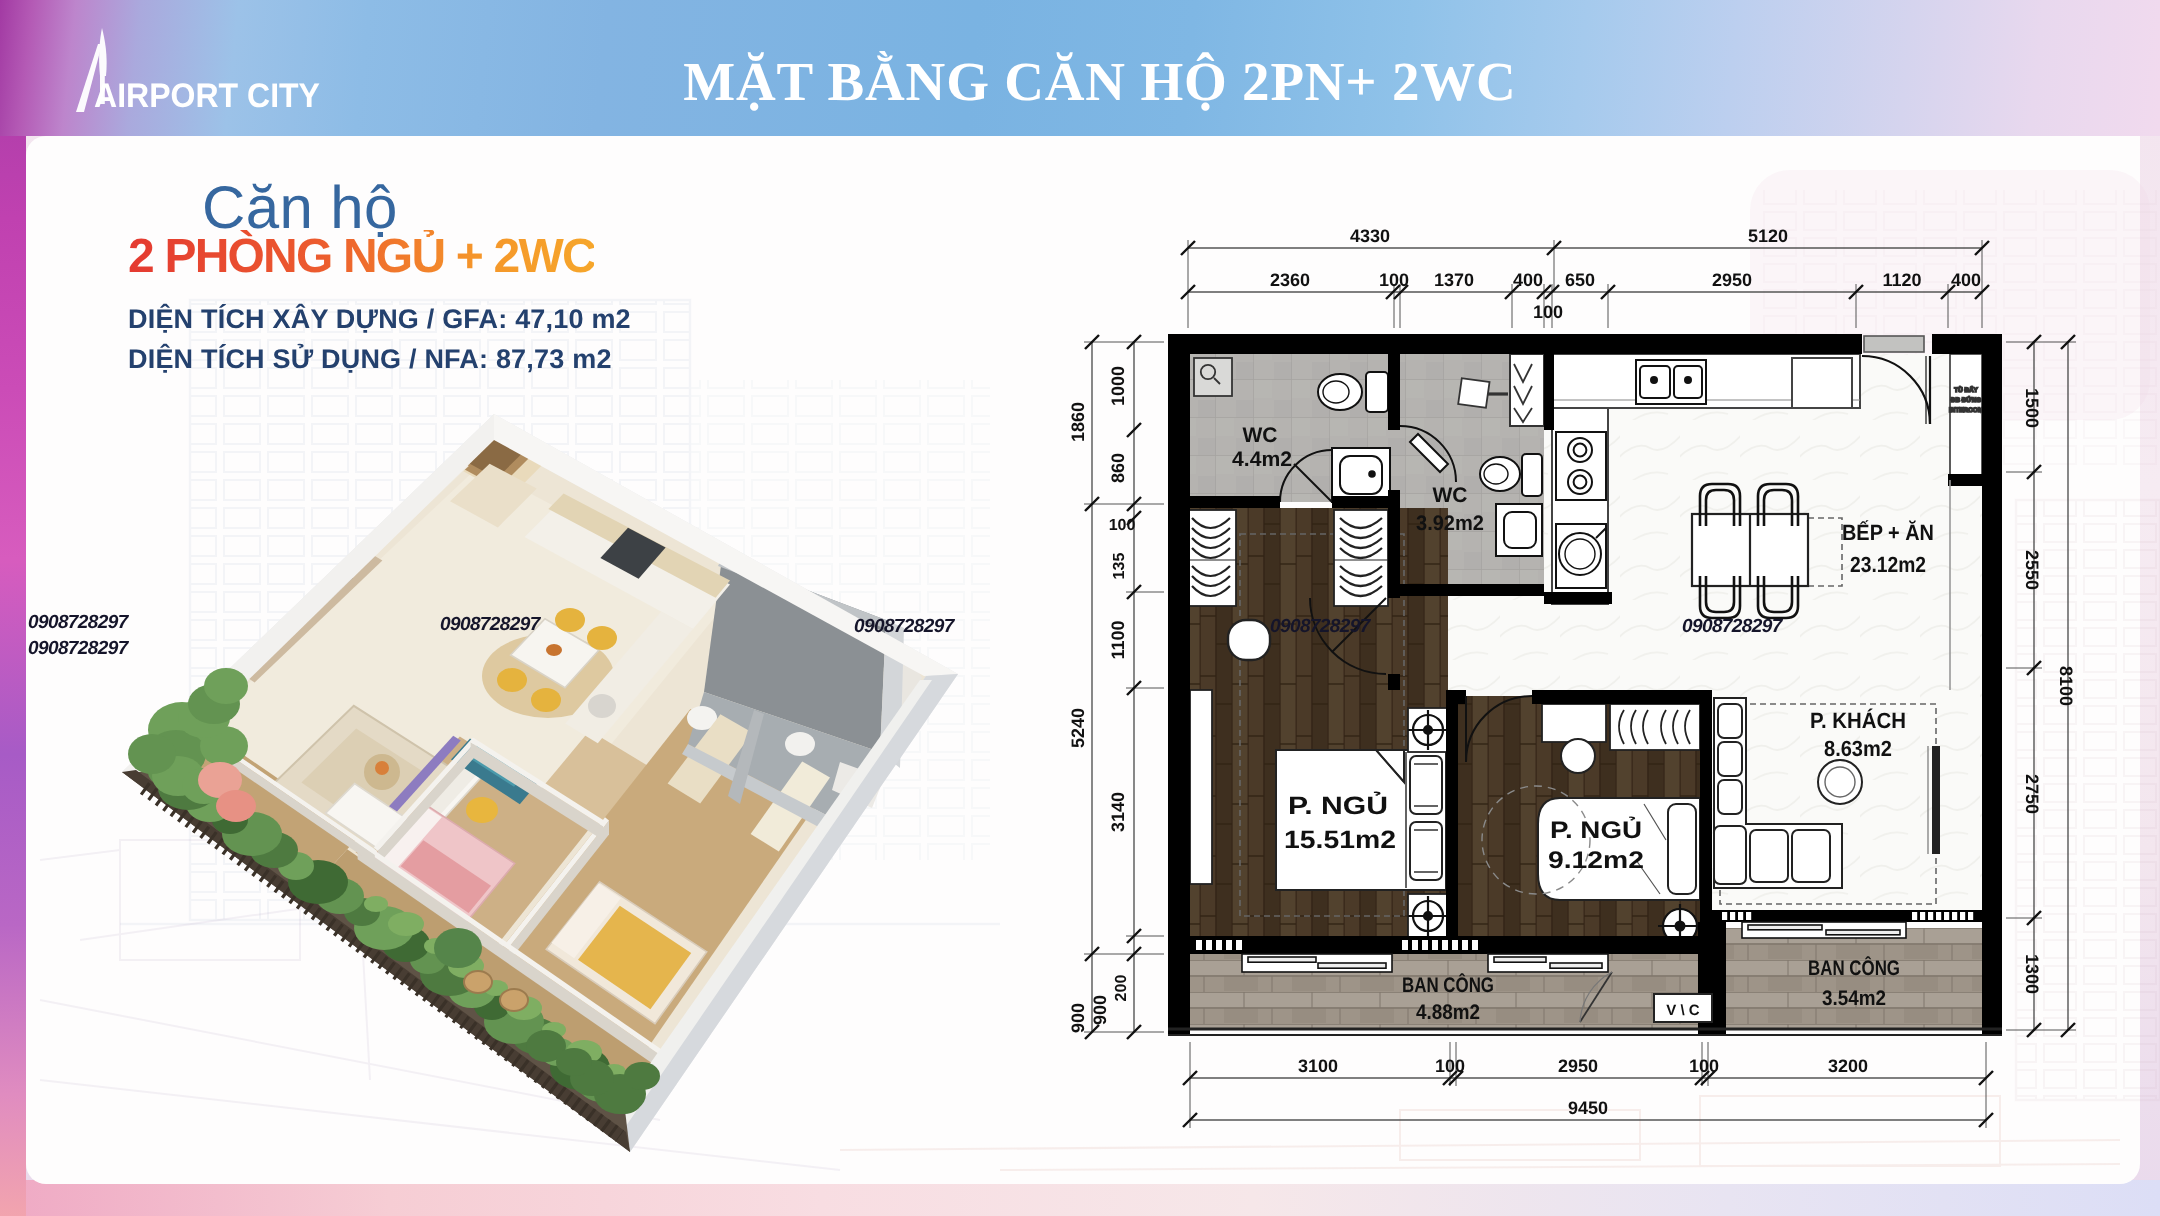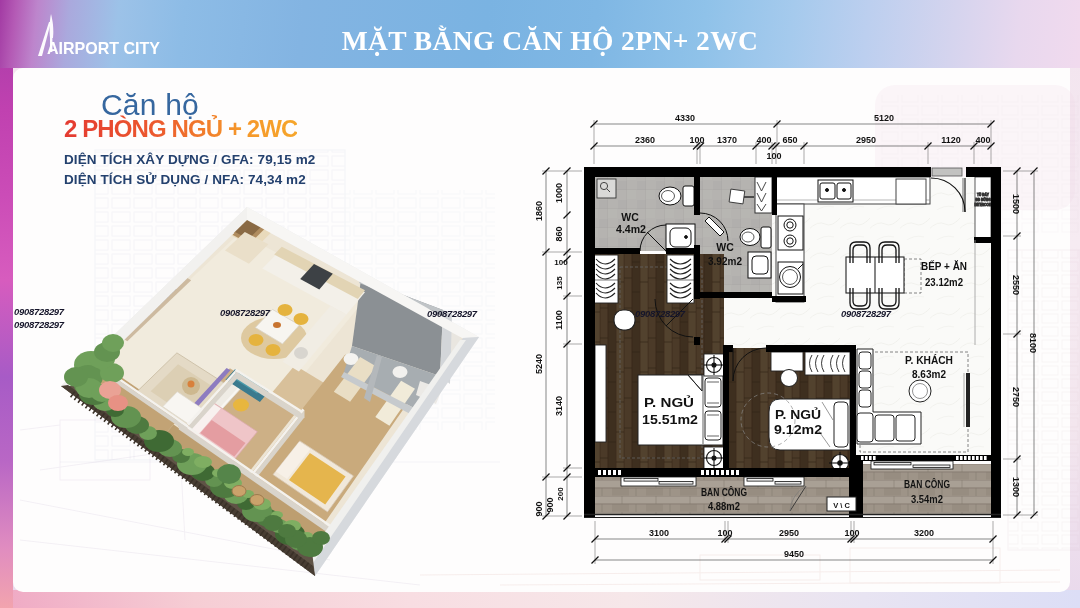--- a/index.html
+++ b/index.html
@@ -92,23 +92,23 @@
     <rect x="20" y="30" width="2.4" height="14"></rect>
    </g>
 
    <text x="17" y="45.5" fill="#ffffff" font-size="17" font-weight="bold" textLength="113" lengthAdjust="spacingAndGlyphs">AIRPORT CITY</text>
  </svg>
 
  <div id="canho">Căn hộ</div>
 
  <div id="pn2wc">2 PHÒNG NGỦ + 2WC</div>
 
- <div class="gfa" style="top:152px">DIỆN TÍCH XÂY DỰNG / GFA: 79,15 m2</div>
-
- <div class="gfa" style="top:172px">DIỆN TÍCH SỬ DỤNG / NFA: 74,34 m2</div>
+ <div class="gfa" style="top:152px">DIỆN TÍCH XÂY DỰNG / GFA: 47,10 m2</div>
+
+ <div class="gfa" style="top:172px">DIỆN TÍCH SỬ DỤNG / NFA: 87,73 m2</div>
 
  <svg id="iso" width="490" height="400" viewBox="30 195 490 400" style="position:absolute;left:30px;top:195px">
 
  <polygon points="247,207 479,337 315,576 61,386" fill="#e8e9eb"></polygon>
 
  <polygon points="247,220 463,338 312,557 74,388" fill="#ede5d5"></polygon>
 
  <polygon points="364.9,299.4 239.4,233.1 98.7,365.7 234.4,459.3" fill="#f1ebdd"></polygon>
 
  <polygon points="336.2,390.3 294.8,365.3 269.0,396.3 311.0,423.1" fill="#d8c09a"></polygon>

